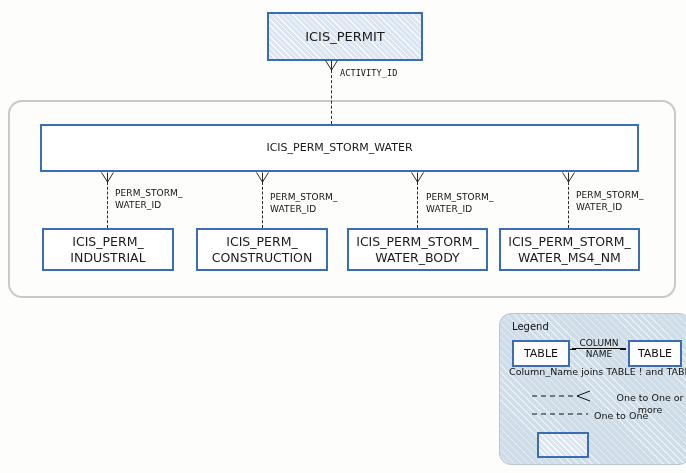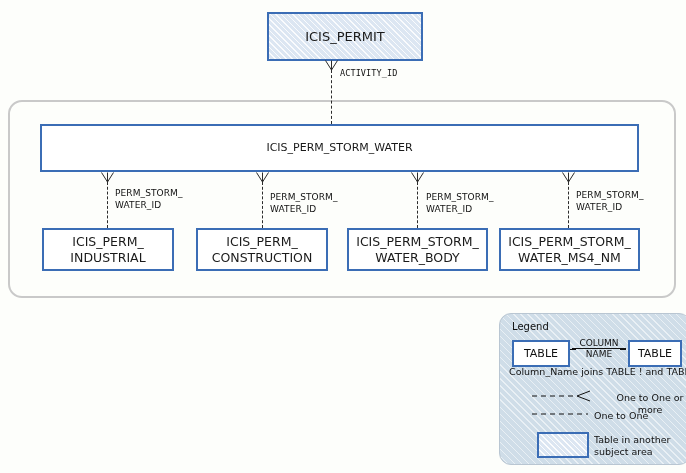--- a/index.html
+++ b/index.html
@@ -294,15 +294,13 @@
     <path d="M58,1 L45,6 L58,11" stroke="#111" stroke-width="1" fill="none"></path>
   </svg>
   <div class="legend-row-label" id="legend-row1-label">One to One or more</div>
 
   <svg class="legend-line-svg" id="legend-line2" width="58" height="12" viewBox="0 0 58 12">
     <path d="M0,6 L56,6" stroke="#111" stroke-width="1" fill="none" stroke-dasharray="5,4"></path>
   </svg>
   <div class="legend-row-label" id="legend-row2-label">One to One</div>
 
   <div id="legend-swatch"></div>
-  <div class="legend-row-label" id="legend-row3-label">Table in another
-subject area</div>
 </div>
 
 </body></html>

